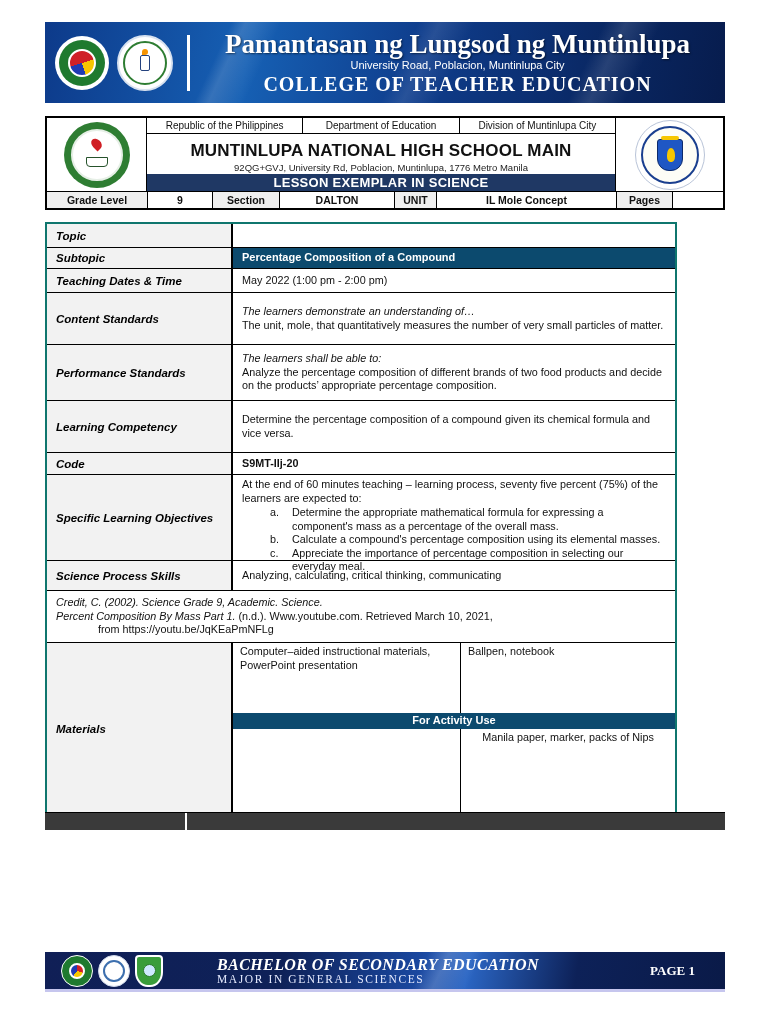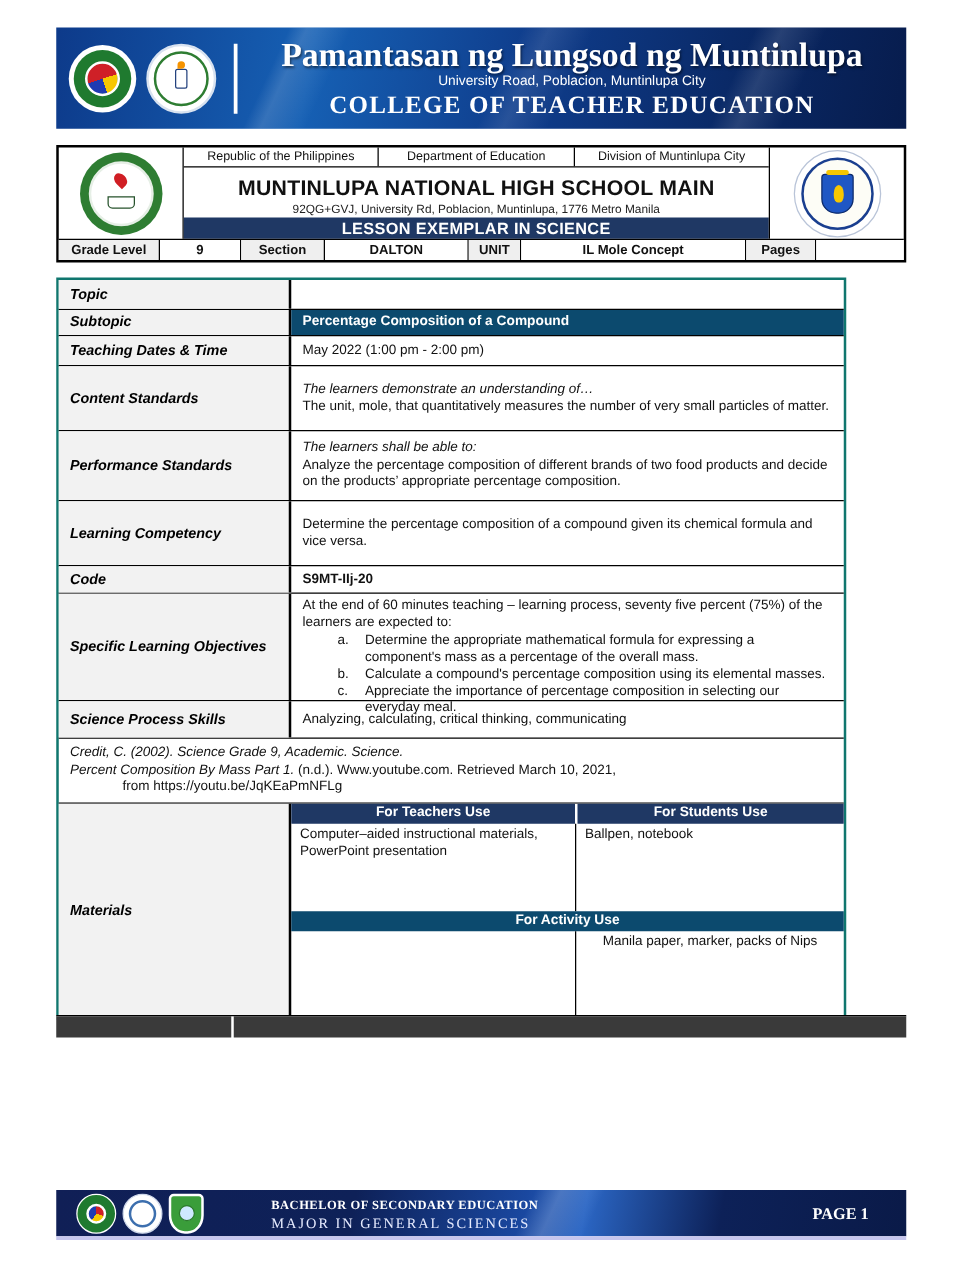--- a/index.html
+++ b/index.html
@@ -118,21 +118,21 @@
     background:linear-gradient(115deg, transparent 55%, rgba(255,255,255,.18) 58%, transparent 63%);
     pointer-events:none; }
   .f-logos { display:flex; align-items:center; gap:5px; margin-left:16px; }
   .f-seal1 { width:32px; height:32px; border-radius:50%; background:#1f7a2f; border:1px solid #fff; display:flex; align-items:center; justify-content:center; }
   .f-seal1 .core { width:16px; height:16px; border-radius:50%; background:conic-gradient(#cf2027 0 30%, #f7c700 30% 60%, #1f3bb3 60% 100%); border:2px solid #fff; }
   .f-seal2 { width:32px; height:32px; border-radius:50%; background:#fff; border:1px solid #cfd8ea; display:flex; align-items:center; justify-content:center; }
   .f-seal2 .core { width:22px; height:22px; border-radius:50%; border:2px solid #3d6fae; background:#fff; }
   .f-shield { width:28px; height:32px; background:#3a9d3a; border:2px solid #fff; border-radius:4px 4px 46% 46%; display:flex; align-items:center; justify-content:center; }
   .f-shield .globe { width:13px; height:13px; border-radius:50%; background:#cfe9ff; border:1px solid #2c7a2c; }
   .f-text { margin-left:54px; color:#fff; position:relative; }
-  .f-program { font-family:"Liberation Serif", serif; font-weight:bold; font-size:10px; line-height:17px; letter-spacing:.4px; }
+  .f-program { font-family:"Liberation Serif", serif; font-weight:bold; font-size:16px; line-height:17px; letter-spacing:.4px;font-style:italic; }
   .f-major { font-family:"Liberation Serif", serif; font-size:11.5px; line-height:13px; letter-spacing:1.6px; color:#e6ebff; }
   .f-page { margin-left:auto; margin-right:30px; color:#fff; font-family:"Liberation Serif", serif; font-weight:bold; font-size:13px; position:relative; }
 </style>
 </head>
 <body>
 
 <div class="page">
 
   <div class="banner">
     <div class="seal plmun-seal">
@@ -175,21 +175,21 @@
       </div>
       <div class="st-logo-cell right">
         <div class="seal deped-seal">
           <div class="ring">
               <div class="shield"></div>
             </div>
         </div>
       </div>
     </div>
     <div class="st-bottom">
-      <div class="cell gray" style="width:81px;">Grade Level</div>
+      <div class="cell gray" style="width:101px;">Grade Level</div>
       <div class="cell" style="width:65px;">9</div>
       <div class="cell gray" style="width:67px;">Section</div>
       <div class="cell" style="width:115px;">DALTON</div>
       <div class="cell gray" style="width:42px;">UNIT</div>
       <div class="cell" style="width:180px;">IL Mole Concept</div>
       <div class="cell gray" style="width:56px;">Pages</div>
       <div class="cell" style="flex:1;"></div>
     </div>
   </div>
 
@@ -268,24 +268,20 @@
         <div class="italic">Credit, C. (2002). Science Grade 9, Academic. Science.</div>
         <div><span class="italic">Percent Composition By Mass Part 1.</span><span> (n.d.). Www.youtube.com. Retrieved March 10, 2021,</span></div>
         <div class="refs-indent">from https://youtu.be/JqKEaPmNFLg</div>
       </div>
     </div>
 
     <div class="mt-row" style="height:172px;">
       <div class="mt-label">Materials</div>
       <div class="mt-value nopad">
         <div class="mat-grid">
-          <div class="mat-head">
-            <div class="hcell t">For Teachers Use</div>
-            <div class="hcell s">For Students Use</div>
-          </div>
           <div class="mat-body">
             <div class="bcell t">Computer–aided instructional materials, PowerPoint presentation</div>
             <div class="bcell s">Ballpen, notebook</div>
           </div>
           <div class="mat-activity">For Activity Use</div>
           <div class="mat-bottom">
             <div class="bcell t"></div>
             <div class="bcell s">Manila paper, marker, packs of Nips</div>
           </div>
         </div>

